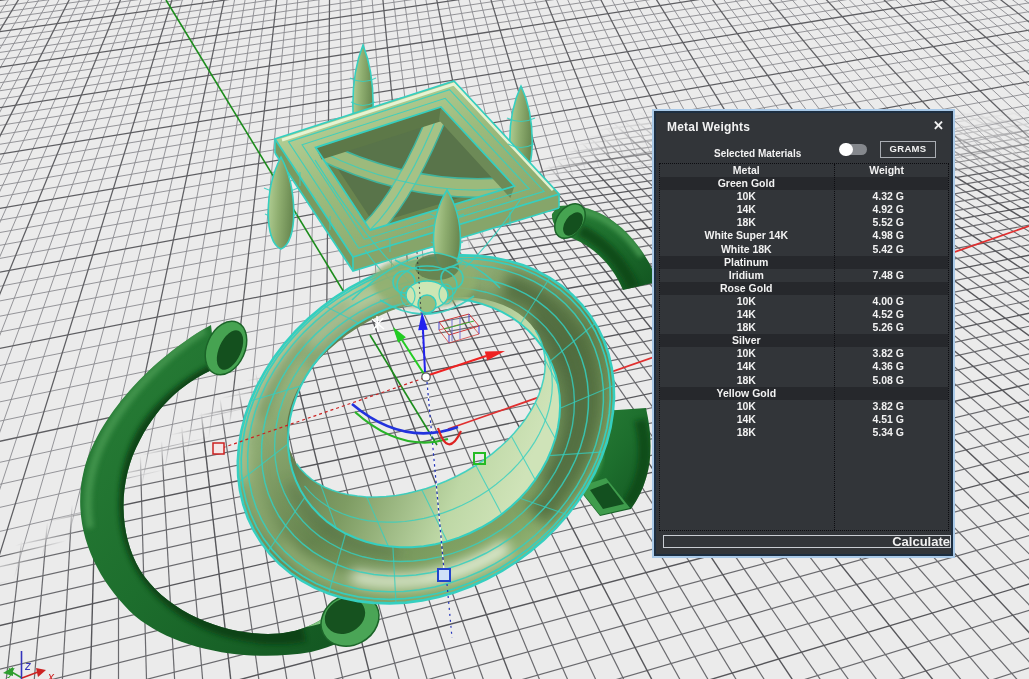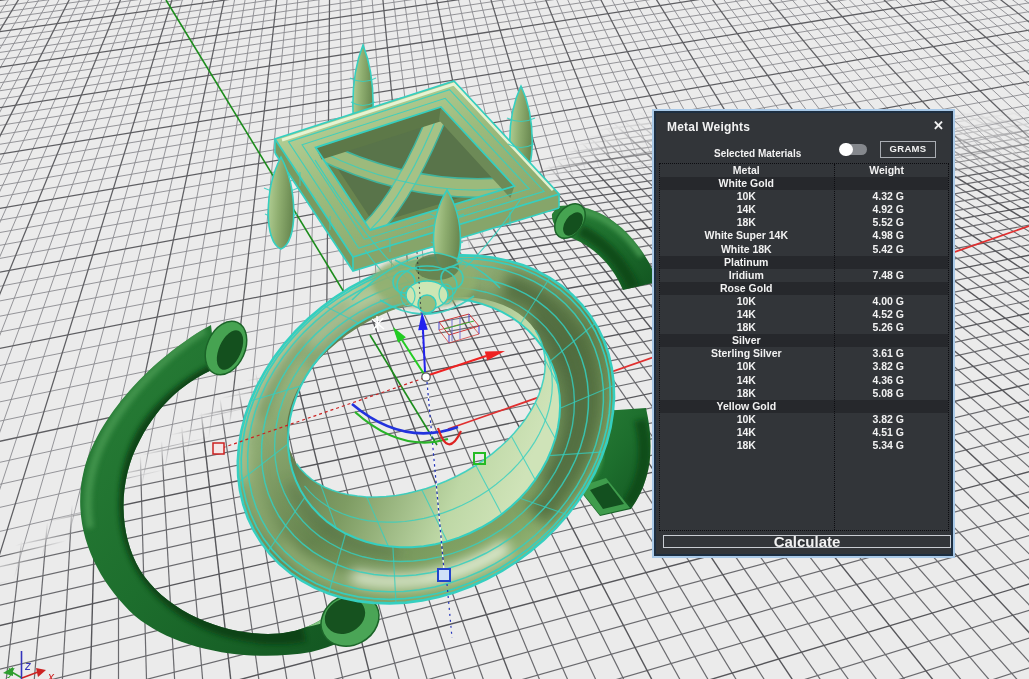--- a/index.html
+++ b/index.html
@@ -14,21 +14,21 @@
 #toggle::before { content:""; position:absolute; left:-1px; top:-1.5px; width:13.5px; height:13.5px; background:#fff; border-radius:50%; }
 #grams { position:absolute; left:226px; top:30px; width:56px; height:17px; border:1px solid #a9adb3; text-align:center; line-height:14px; font-size:9.5px; letter-spacing:0.3px; }
 #tbl { position:absolute; left:5px; top:52px; width:290px; height:368px; border:1px dotted #0c0c10; overflow:hidden; }
 .row { display:flex; height:13.1px; line-height:13.1px; font-size:10.5px; }
 .row .c1 { width:174px; text-align:center; }
 .row .c2 { width:116px; text-align:right; padding-right:44px; }
 .grp { background:#26282c; }
 .hd  { }
 #divider { position:absolute; left:174px; top:0; bottom:0; width:0; border-left:1px dotted #0c0c10; }
 #calc { position:absolute; left:9px; top:424px; width:288px; height:13px; border:1px solid #c9cdd3;
-  text-align:center; line-height:11px; font-size:15px; }
+  text-align:right; line-height:11px; font-size:13px; }
 </style></head><body>
 <div id="stage">
   <svg width="1029" height="679" viewBox="0 0 1029 679" style="position:absolute;left:0;top:0" xmlns="http://www.w3.org/2000/svg">
 <defs>
 <linearGradient id="band" x1="0.1" y1="0" x2="0.9" y2="1">
  <stop offset="0" stop-color="#cfe5b4"></stop>
           <stop offset="0.3" stop-color="#8ca971"></stop>
  <stop offset="0.55" stop-color="#67854f"></stop>
           <stop offset="0.8" stop-color="#86a868"></stop>
  <stop offset="1" stop-color="#bcd8a0"></stop>
@@ -657,21 +657,21 @@
     <div id="selmat">Selected Materials</div>
     <div id="toggle"></div>
     <div id="grams">GRAMS</div>
     <div id="tbl">
         <div id="divider"></div>
 <div class="row hd">
           <div class="c1">Metal</div>
           <div class="c2">Weight</div>
         </div>
 <div class="row grp">
-          <div class="c1">White Gold</div>
+          <div class="c1">Green Gold</div>
           <div class="c2"></div>
         </div>
 <div class="row dat">
           <div class="c1">10K</div>
           <div class="c2">4.32 G</div>
         </div>
 <div class="row dat">
           <div class="c1">14K</div>
           <div class="c2">4.92 G</div>
         </div>
@@ -707,24 +707,20 @@
           <div class="c1">14K</div>
           <div class="c2">4.52 G</div>
         </div>
 <div class="row dat">
           <div class="c1">18K</div>
           <div class="c2">5.26 G</div>
         </div>
 <div class="row grp">
           <div class="c1">Silver</div>
           <div class="c2"></div>
-        </div>
-<div class="row dat">
-          <div class="c1">Sterling Silver</div>
-          <div class="c2">3.61 G</div>
         </div>
 <div class="row dat">
           <div class="c1">10K</div>
           <div class="c2">3.82 G</div>
         </div>
 <div class="row dat">
           <div class="c1">14K</div>
           <div class="c2">4.36 G</div>
         </div>
 <div class="row dat">

